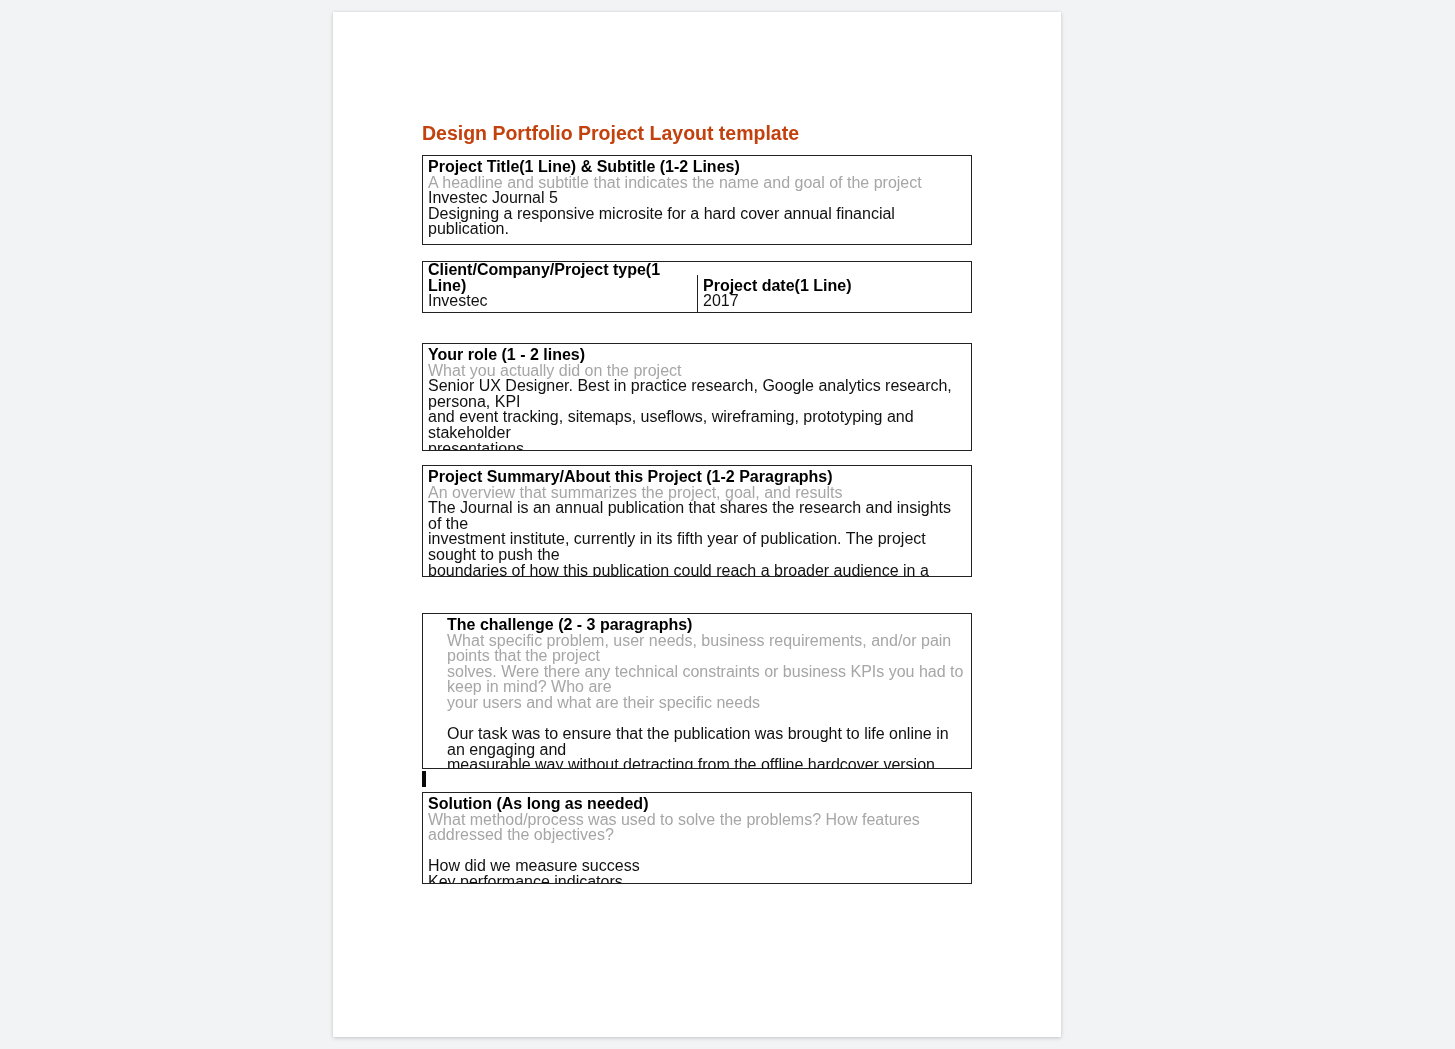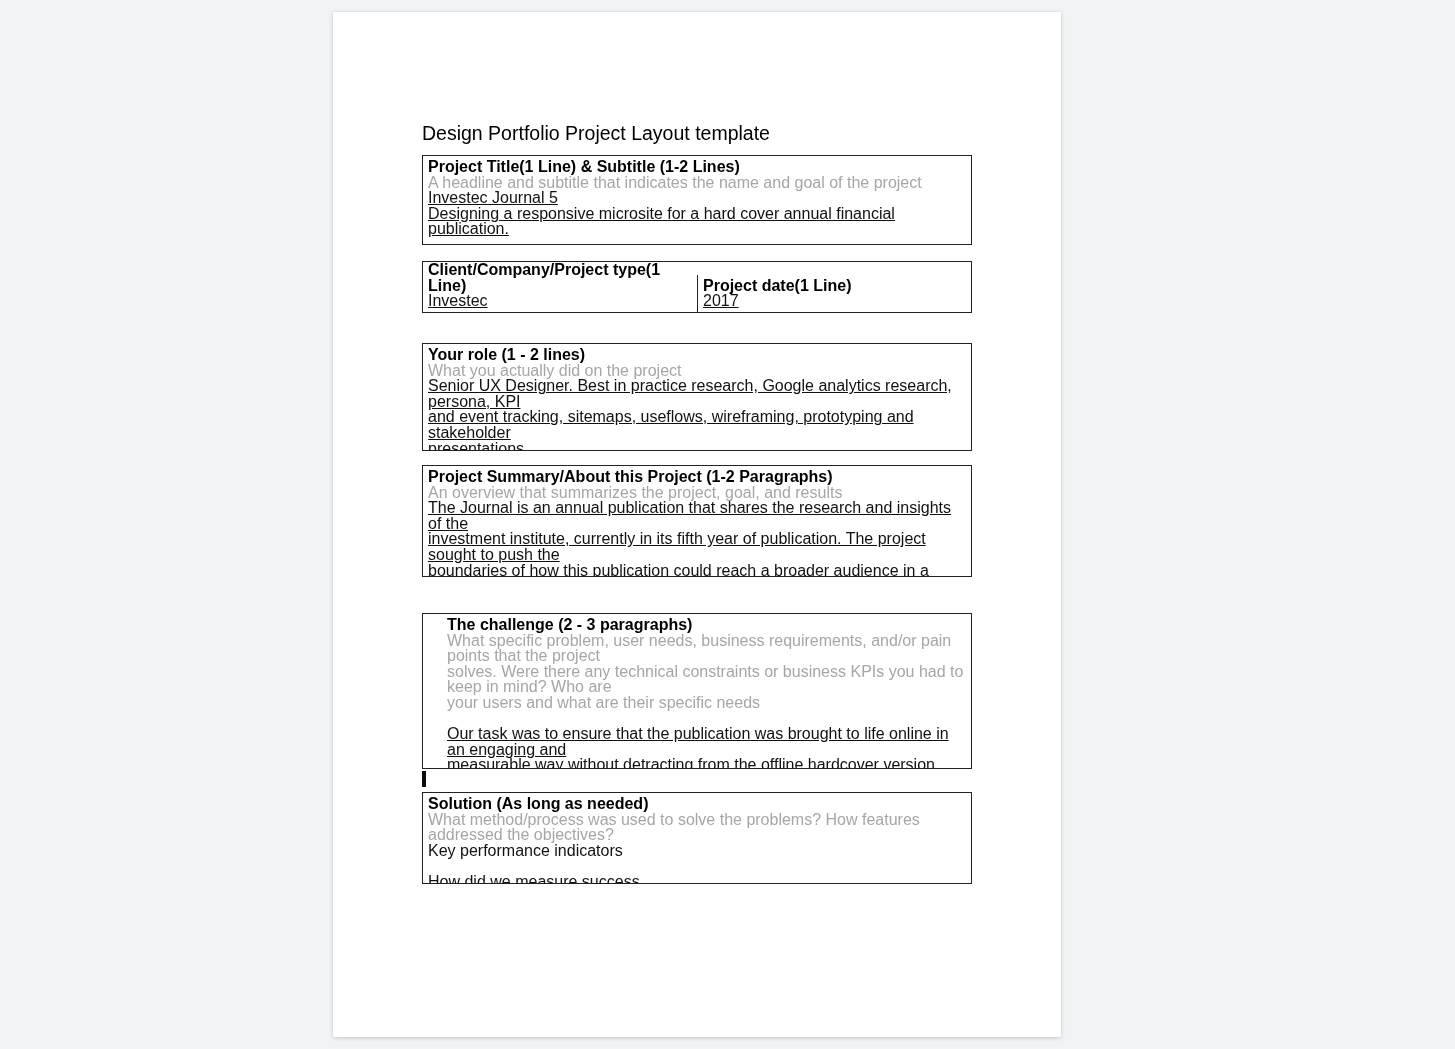--- a/index.html
+++ b/index.html
@@ -25,40 +25,40 @@
     background: #ffffff;
     box-shadow: 0 1px 4px rgba(0,0,0,0.18), 0 0 1px rgba(0,0,0,0.10);
     box-sizing: border-box;
     padding-top: 110px;
   }
   .doc-title {
     margin: 0 0 10px 89px;
     width: 550px;
     font-size: 19.5px;
     line-height: 23px;
-    font-weight: normal;
-    color: #000000;
+    font-weight: bold;
+    color: #c2410c;
   }
   .box {
     box-sizing: border-box;
     width: 550px;
     margin-left: 89px;
     border: 1px solid #222222;
     padding: 3px 5px;
     overflow: hidden;
     font-size: 16px;
     line-height: 15.6px;
     color: #111111;
   }
   .box.cols { display: flex; padding: 0; align-items: flex-end; }
   .cell { flex: 1 1 50%; box-sizing: border-box; padding: 3px 5px; }
   .cell + .cell { border-left: 1px solid #222222; }
   .bh { font-weight: bold; color: #000000; }
   .bhint { color: #a6a6a6; white-space: pre-line; }
-  .bbody { color: #111111; white-space: pre-line; text-decoration: underline; }
+  .bbody { color: #111111; white-space: pre-line; }
   .mt-line { margin-top: 15.6px; }
   #box-title-sub   { height: 90px; }
   #box-client-date { height: 52px;  margin-top: 16px; }
   #box-role        { height: 108px; margin-top: 30px; }
   #box-summary     { height: 112px; margin-top: 14px; }
   #box-challenge   { height: 156px; margin-top: 36px; padding-left: 24px; }
   #box-solution    { height: 92px; }
   .caret {
     width: 4px;
     height: 16px;
@@ -120,21 +120,21 @@
 measurable way without detracting from the offline hardcover version. With high printing costs, only
 a handful of people order the publication. The rest of our high net-worth audience had to spend time
 searching for the articles online and not experience paging through a beautifully crafted book.</div>
     </div>
 
     <div class="caret"></div>
 
     <div class="box" id="box-solution">
       <div class="bh">Solution (As long as needed)</div>
       <div class="bhint">What method/process was used to solve the problems? How features addressed the objectives?</div>
+      <div class="list-item mt-line">How did we measure success</div>
       <div class="list-item">Key performance indicators</div>
-      <div class="list-item mt-line">How did we measure success</div>
       <div class="list-item">Measuring engagement</div>
       <div class="list-item">Core features</div>
       <div class="list-item">Measuring performance</div>
     </div>
 
   </div>
 </div>
 
 </body></html>

